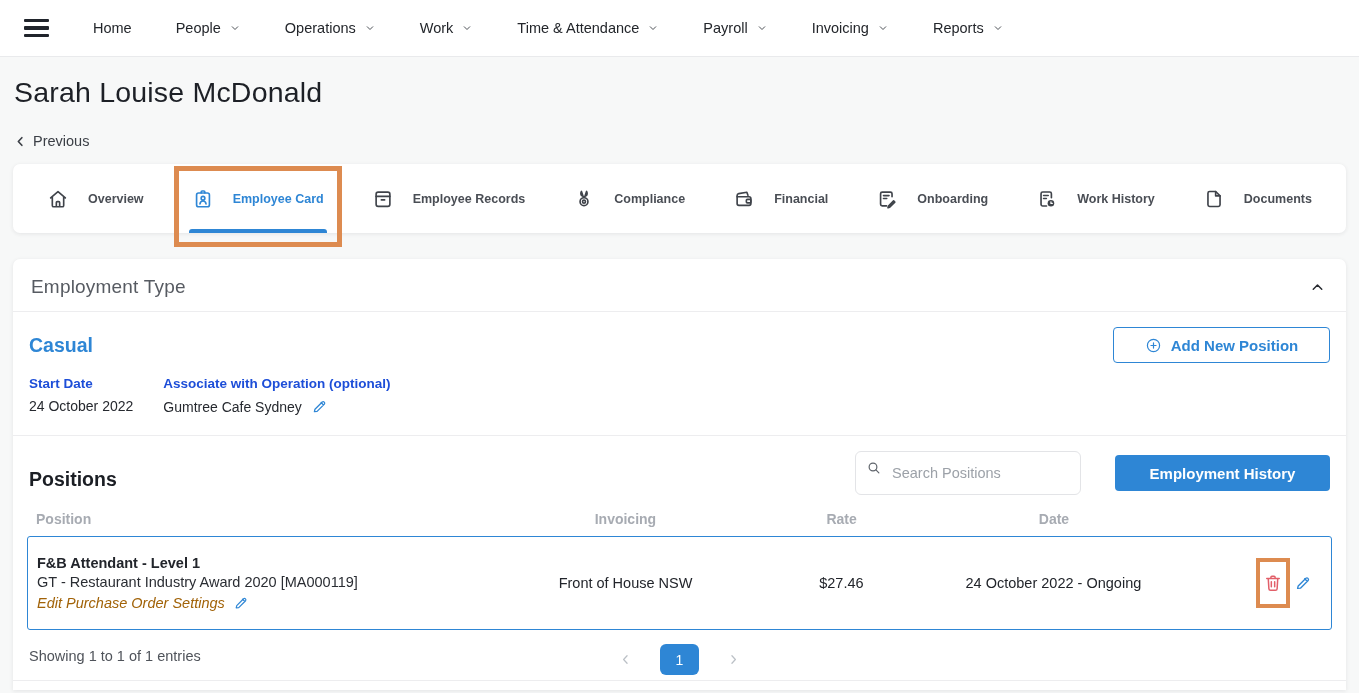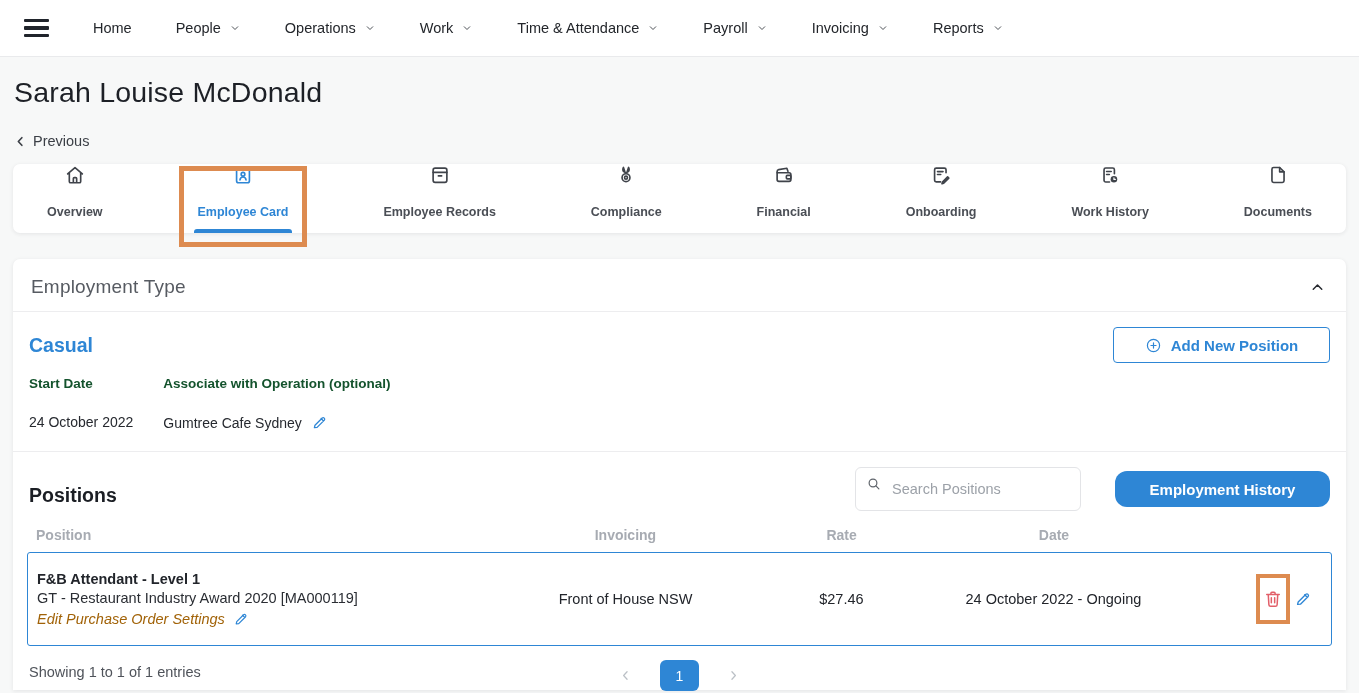--- a/index.html
+++ b/index.html
@@ -19,54 +19,54 @@
   .nav-item{display:flex;align-items:center;gap:8px;font-size:14.5px;font-weight:500;color:#23262B;cursor:pointer;white-space:nowrap}
   .nav-item .chev{color:#3A3E45}
 
   
   .page-title{margin:15px 0 0 14px;font-size:28.5px;line-height:40px;font-weight:400;color:#1D2026;letter-spacing:.2px}
   .previous{display:flex;align-items:center;gap:6px;margin:21px 0 0 14px;font-size:14.5px;color:#3B3F46;cursor:pointer;width:max-content}
 
   
   .tabbar{position:relative;margin:15px 13px 0;height:69px;background:#fff;border-radius:7px;
     box-shadow:0 1px 4px rgba(33,37,41,.09);display:flex;justify-content:space-between;padding:0 26px}
-  .tab{position:relative;display:flex;flex-direction:column;align-items:center;gap:19px;
+  .tab{position:relative;display:flex;align-items:center;justify-content:center;gap:19px;
     padding:0 8px;min-width:68px;color:#3F434A;cursor:pointer}
   .tlabel{font-size:12.5px;font-weight:700;color:#4A4E55;white-space:nowrap}
   .tab.active,.tab.active .tlabel{color:#2E86D5}
   .tab-underline{position:absolute;left:5px;right:5px;bottom:0;height:4px;background:#2E86D5;border-radius:3px 3px 0 0}
   .annotation-box{position:absolute;top:2px;left:-10px;right:-10px;bottom:-14px;border:5px solid #DD8B50;pointer-events:none;z-index:3}
 
   
   .card{margin:26px 13px 0;background:#fff;border-radius:7px 7px 0 0;box-shadow:0 1px 4px rgba(33,37,41,.09);height:431px}
   .divider{border:none;border-top:1px solid #EDEDEF;margin:0}
 
   .section-head{display:flex;justify-content:space-between;align-items:center;padding:17px 18px 13px}
   .section-title{font-size:19px;color:#575B62;letter-spacing:.2px}
   .collapse-btn{color:#272A30;cursor:pointer;background:none;border:none;padding:2px}
 
   .emp-row1{display:flex;justify-content:space-between;align-items:center;padding:15px 16px 0}
   .emp-type{font-size:19.5px;font-weight:700;color:#2E86D5}
   .btn-outline{display:flex;align-items:center;justify-content:center;gap:9px;width:217px;height:36px;
     border:1px solid #2E86D5;border-radius:4px;color:#2E86D5;font-size:15px;font-weight:600;background:#fff;cursor:pointer;font-family:inherit}
 
   .fields{display:flex;gap:30px;padding:13px 16px 20px}
-  .field-label{font-size:13.5px;font-weight:700;color:#14532d;margin-bottom:23px}
+  .field-label{font-size:13.5px;font-weight:700;color:#1d4ed8;margin-bottom:7px}
   .field-value{font-size:14px;color:#26292F;display:flex;align-items:center;gap:9px}
   .edit-icon{color:#2E86D5;cursor:pointer}
 
   .pos-head{display:flex;justify-content:space-between;align-items:flex-end;padding:15px 16px 4px}
   .pos-title{font-size:19.5px;font-weight:700;color:#1B1E24;padding-bottom:4px}
   .pos-actions{display:flex;align-items:center;gap:34px}
   .search-box{position:relative;width:226px;height:44px}
   .search-box input{width:100%;height:100%;border:1px solid #E3E4E7;border-radius:6px;padding:0 10px 0 36px;
     font-size:14.5px;color:#34383E;font-family:inherit;outline:none;background:#fff}
   .search-box input::placeholder{color:#9CA1A8}
   .search-icon{position:absolute;left:11px;top:9px;color:#5F646B}
-  .btn-primary{width:215px;height:36px;background:#2E86D5;border:none;border-radius:12px;color:#fff;
+  .btn-primary{width:215px;height:36px;background:#2E86D5;border:none;border-radius:4px;color:#fff;
     font-size:15px;font-weight:700;cursor:pointer;font-family:inherit}
 
   .table{padding:0 14px}
   .thead{display:flex;padding:12px 9px 9px;color:#A7ABB2;font-weight:700;font-size:14px}
   .col-pos{width:37%}
   .col-loc{width:17.6%;text-align:center}
   .col-rate{width:16%;text-align:center}
   .col-date{width:17%;text-align:center}
   .col-act{flex:1;display:flex;justify-content:flex-end;align-items:center;gap:11px;padding-right:10px}
   .trow{display:flex;align-items:center;border:1px solid #2E86D5;border-radius:3px;padding:18px 9px;min-height:84px;background:#fff}

